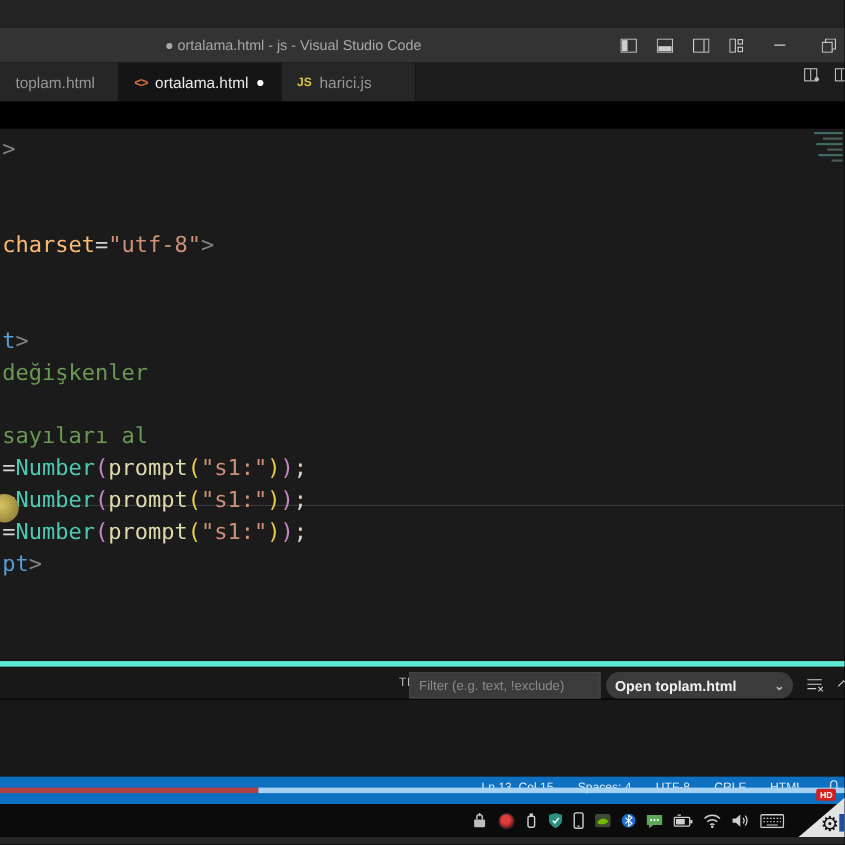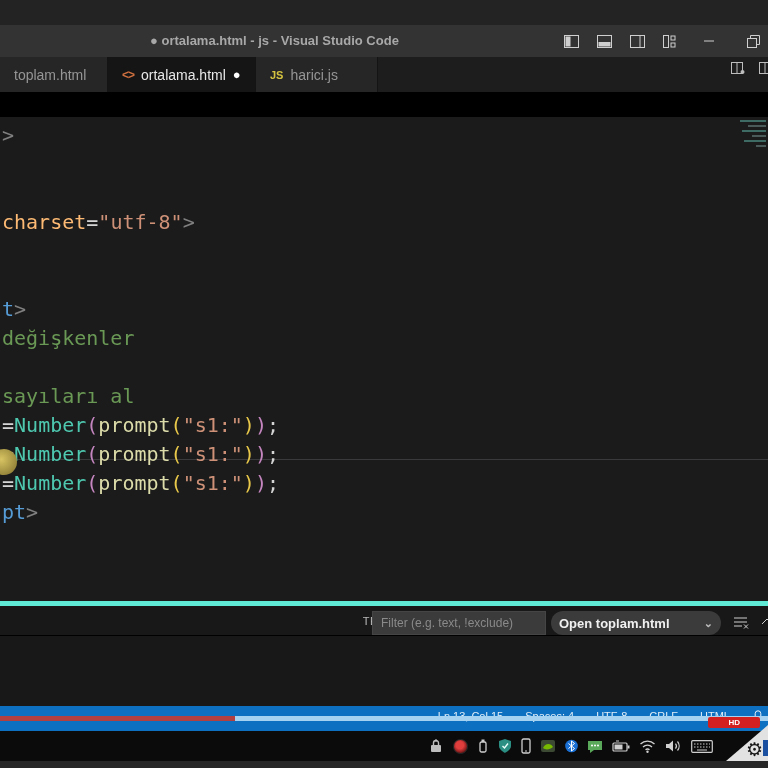--- a/index.html
+++ b/index.html
@@ -3,21 +3,21 @@
 <meta charset="utf-8">
 <style>
   * { margin:0; padding:0; box-sizing:border-box; }
   html,body { background:#000; }
   #screen { position:relative; width:768px; height:768px; overflow:hidden;
             background:#000; font-family:"Liberation Sans", sans-serif; }
 
   
   .top-strip   { position:absolute; left:0; top:0; width:768px; height:25px; background:#232323; }
   .titlebar    { position:absolute; left:0; top:25px; width:768px; height:32px; background:#333333;
-                 display:flex; align-items:center;font-weight:bold; }
+                 display:flex; align-items:center; }
   .title-text  { position:absolute; left:150px; top:0; height:32px; line-height:32px;
                  color:#a8a8a8; font-size:13px; white-space:nowrap; }
   .tb-icons    { position:absolute; right:8px; top:0; height:32px; display:flex; align-items:center; gap:18px; }
   .tb-icons svg{ display:block; }
 
   
   .tabbar { position:absolute; left:0; top:57px; width:768px; height:35px; background:#1d1d1d; display:flex; }
   .tab { height:35px; display:flex; align-items:center; gap:7px; padding:0 14px;
          background:#262626; border-right:1px solid #141414; font-size:14px; color:#969696; white-space:nowrap; }
   .tab.active { background:#151515; color:#e8e8e8; }
@@ -70,21 +70,21 @@
   .tray svg, .tray .shape { display:block; }
   .rec-dot { width:15px; height:15px; border-radius:50%; background:radial-gradient(circle at 45% 40%, #e03d3d 35%, #6d1414 75%); border:1px solid #2a2a2a; }
   .bottom-strip { position:absolute; left:0; top:761px; width:768px; height:7px; background:#272727; }
 
   
   .corner-tri { position:absolute; right:0; bottom:7px; width:0; height:0;
                 border-bottom:36px solid #e2e2e2; border-left:42px solid transparent; }
   .corner-gear { position:absolute; right:5px; bottom:9px; font-size:19px; color:#161616; line-height:1;
                  font-family:"DejaVu Sans", sans-serif; }
   .hd-badge { position:absolute; right:8px; bottom:40px; background:#d21f1f; color:#fff; font-size:8px;
-              font-weight:bold; padding:1px 20px; border-radius:2px;margin-left:20px; }
+              font-weight:bold; padding:1px 3px; border-radius:2px;margin-left:20px; }
   .edge-frag { position:absolute; right:0; bottom:12px; width:5px; height:16px; background:#1b4fa0; }
 </style>
 </head>
 <body>
 
 <div id="screen">
 
   <div class="top-strip"></div>
 
   <div class="titlebar">

